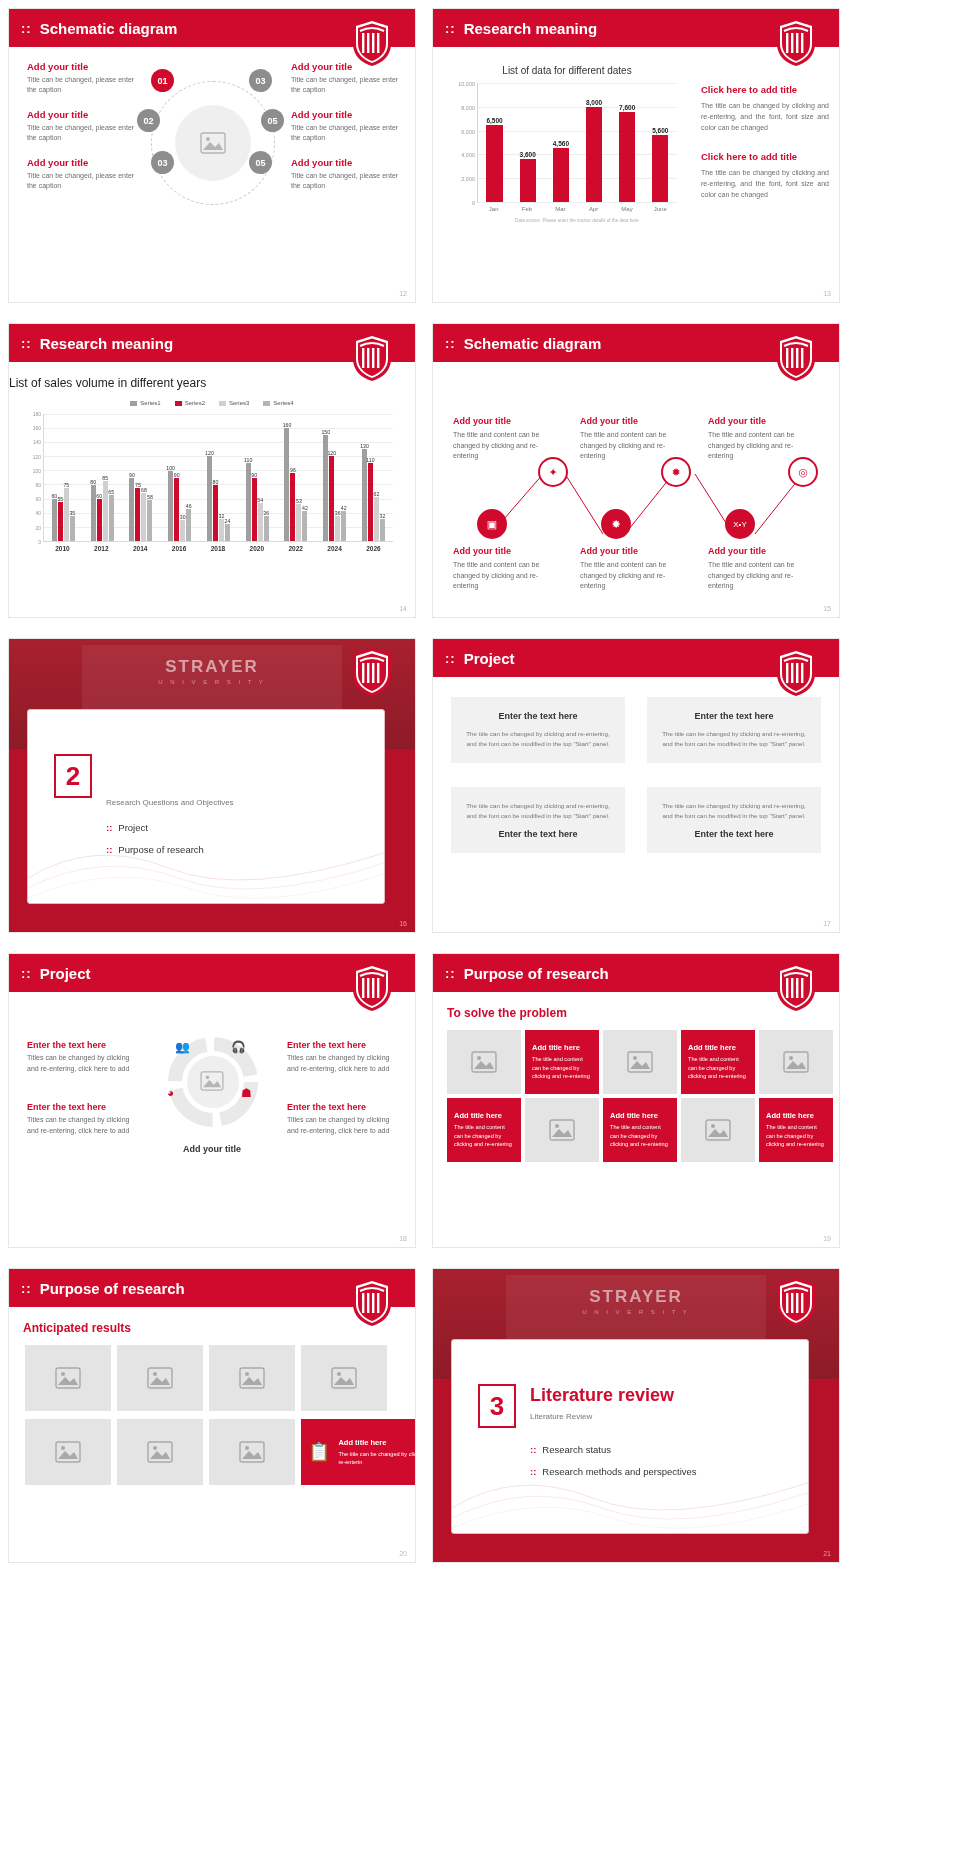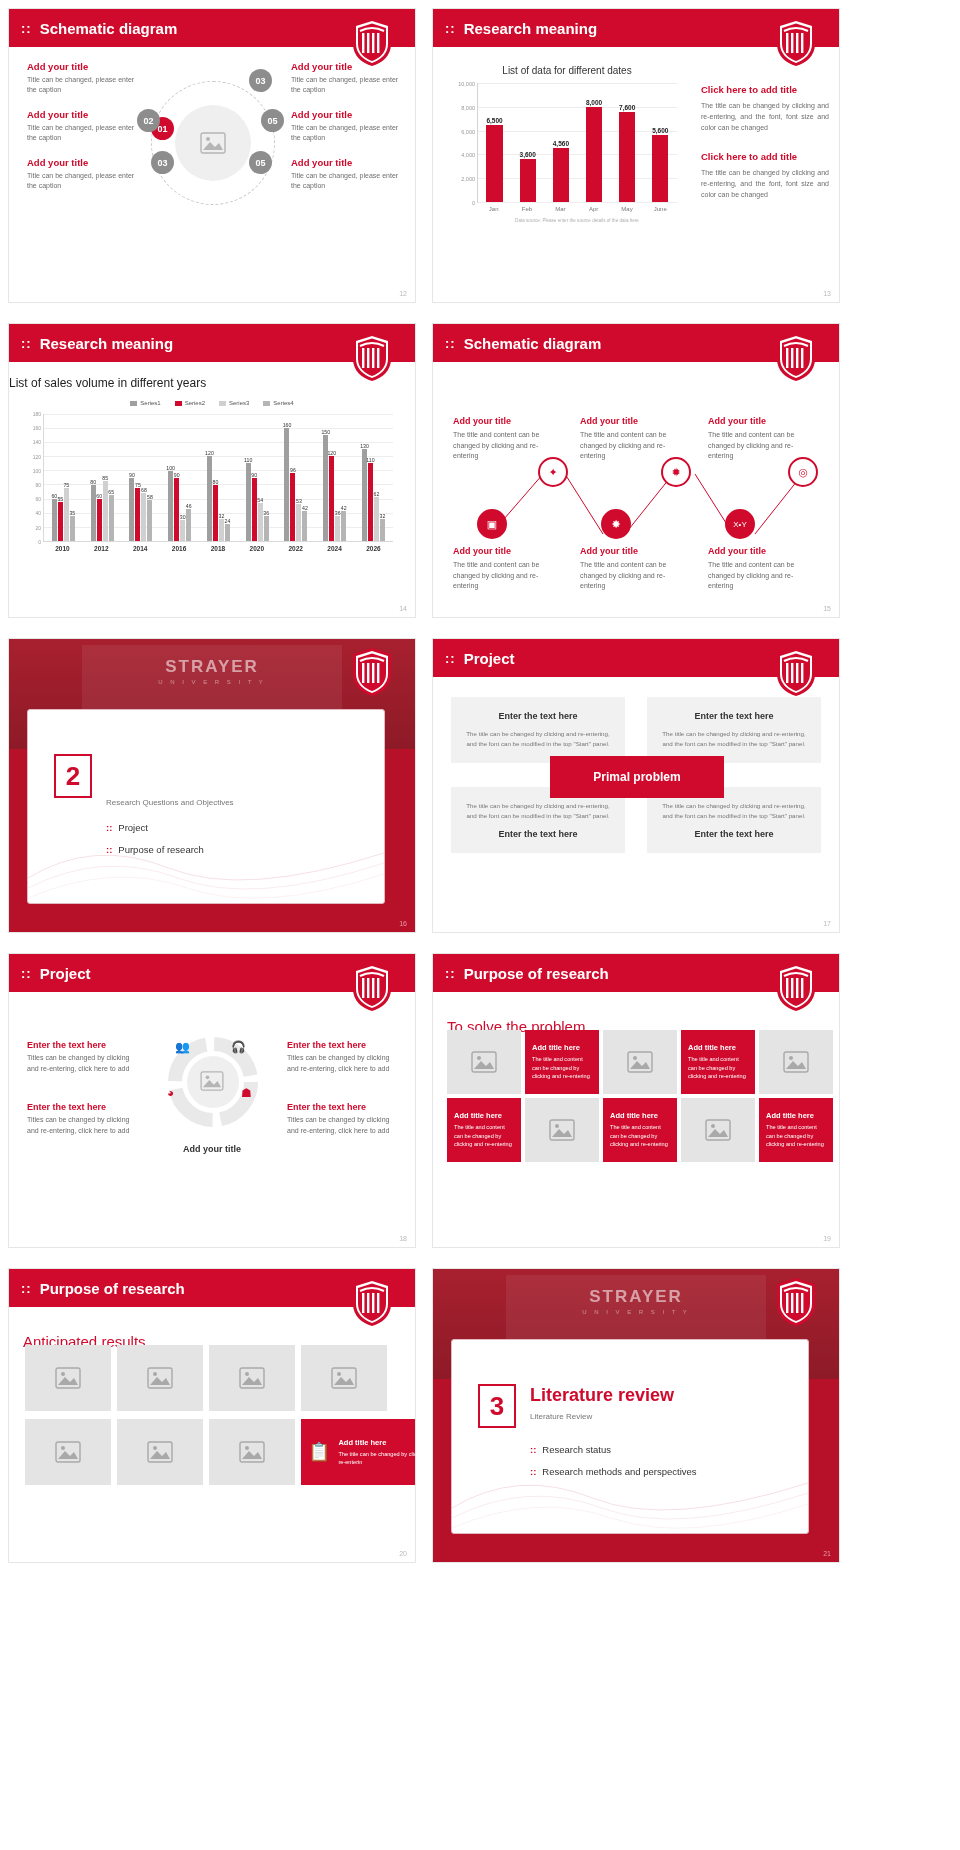--- a/index.html
+++ b/index.html
@@ -170,21 +170,21 @@
 
   
   .donut { position: absolute; left: 158px; top: 82px; width: 92px; height: 92px; }
   .donut-core { position: absolute; left: 20px; top: 20px; width: 52px; height: 52px; border-radius: 50%; background: #efefef; display: flex; align-items: center; justify-content: center; }
   .s18-txt { position: absolute; width: 112px; }
   .s18-txt .t { font-size: 9px; font-weight: bold; color: #cf0a2c; margin-bottom: 3px; }
   .s18-txt .d { font-size: 7px; color: #6a6a6a; line-height: 1.5; }
   .s18-caption { position: absolute; left: 0; top: 190px; width: 100%; text-align: center; font-size: 9px; font-weight: bold; color: #333; }
 
   
-  .sec-label { position: absolute; left: 14px; top: 64px; font-size: 15px; font-weight: normal; color: #cf0a2c; }
+  .sec-label { position: absolute; left: 14px; top: 52px; font-size: 12px; font-weight: bold; color: #cf0a2c; }
   .tileRow { position: absolute; display: flex; gap: 4px; }
   .tile { width: 74px; height: 64px; background: #e4e4e4; display: flex; align-items: center; justify-content: center; }
   .tile.red { background: #cf0a2c; color: #fff; flex-direction: column; align-items: flex-start; justify-content: center; padding: 6px 7px; }
   .tile.red .h { font-size: 7.5px; font-weight: bold; margin-bottom: 3px; }
   .tile.red .b { font-size: 5.6px; line-height: 1.5; }
 
   
   .imgph { width: 26px; height: 22px; position: relative; }
   .imgph svg { display: block; }
 
@@ -220,21 +220,21 @@
       <div class="s10-center">
         <div class="imgph">
           <svg width="26" height="22" viewBox="0 0 26 22">
               <rect x="1" y="1" width="24" height="20" rx="2" fill="none" stroke="#b5b5b5" stroke-width="1.4"></rect>
               <circle cx="8" cy="7" r="2" fill="#b5b5b5"></circle>
               <path d="M3 18 L10 10 L15 15 L19 11 L23 18 Z" fill="#b5b5b5"></path>
             </svg>
         </div>
       </div>
 
-      <div class="node red" style="left:142px;top:16px;margin-top:48px;">01</div>
+      <div class="node red" style="left:142px;top:16px;">01</div>
       <div class="node gray" style="left:128px;top:56px;">02</div>
       <div class="node gray" style="left:142px;top:98px;">03</div>
       <div class="node gray" style="left:240px;top:16px;">03</div>
       <div class="node gray" style="left:252px;top:56px;">05</div>
       <div class="node gray" style="left:240px;top:98px;">05</div>
 
       <div class="s10-txt" style="left:18px;top:8px;">
         <div class="t">Add your title</div>
         <div class="d">Title can be changed, please enter the caption</div>
       </div>
@@ -672,21 +672,20 @@
       <div class="b">The title can be changed by clicking and re-entering, and the font can be modified in the top "Start" panel.</div>
     </div>
     <div class="qbox" style="left:18px;top:148px;">
       <div class="b">The title can be changed by clicking and re-entering, and the font can be modified in the top "Start" panel.</div>
       <div class="h" style="margin-top:8px">Enter the text here</div>
     </div>
     <div class="qbox" style="left:214px;top:148px;">
       <div class="b">The title can be changed by clicking and re-entering, and the font can be modified in the top "Start" panel.</div>
       <div class="h" style="margin-top:8px">Enter the text here</div>
     </div>
-    <div class="centerbox">Primal problem</div>
     <div class="pnum">17</div>
   </div>
 
   <div class="slide">
     <div class="hdr">
       <span class="dots">::</span>
       <span class="title">Project</span>
     </div>
     <div class="shield">
       <svg width="42" height="50" viewBox="0 0 42 50">

